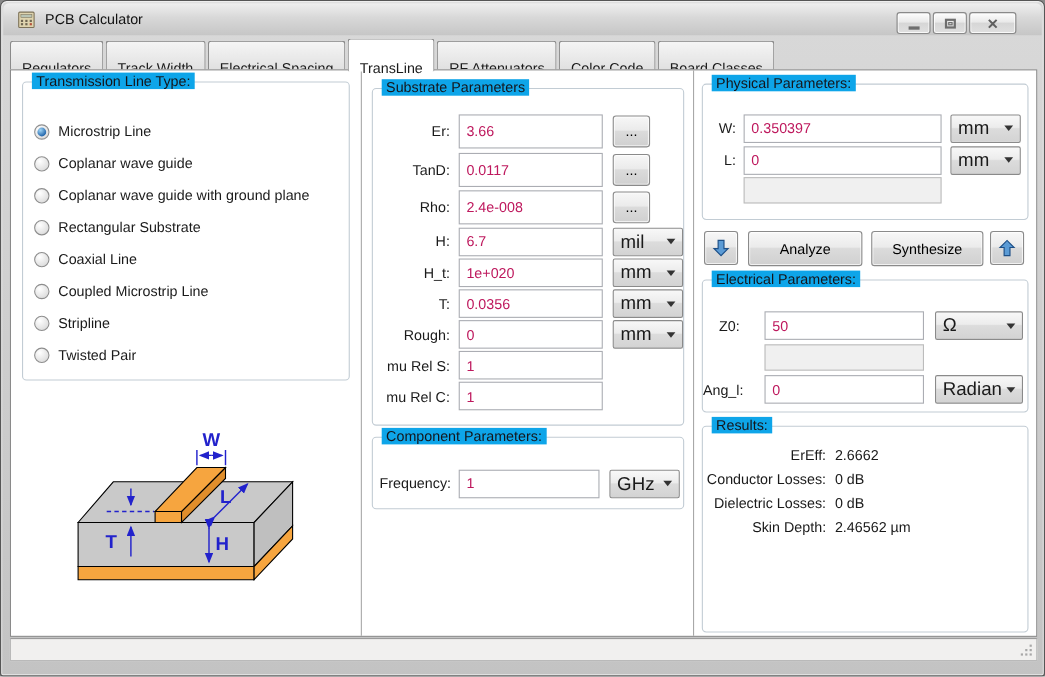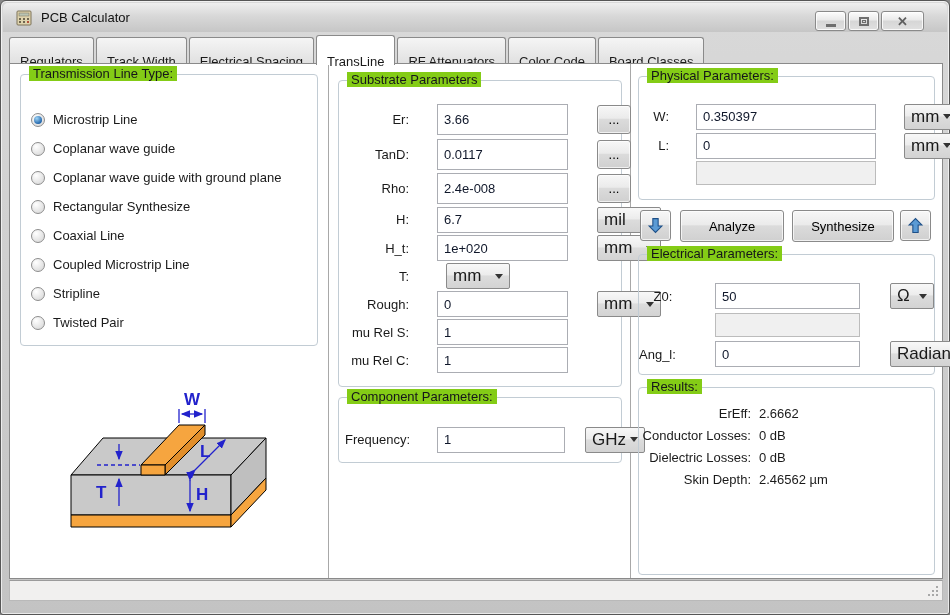--- a/index.html
+++ b/index.html
@@ -35,45 +35,45 @@
   .tab{height:27px;line-height:26px;padding:11px 10px;margin-right:2px;font-size:13px;
     background:linear-gradient(#f5f5f5,#e0e0e0);
     border:1px solid #8a8a8a;border-bottom:none;border-radius:3px 3px 0 0;cursor:default;white-space:nowrap;}
   .tab.active{height:30px;line-height:29px;background:#ffffff;position:relative;z-index:3;margin-bottom:-1px;}
   
   .tabpage{position:absolute;left:8px;top:62px;width:934px;height:516px;background:#fff;
     border:1px solid #8a8a8a;z-index:1;}
   .vsep{position:absolute;top:0;bottom:0;width:1px;background:#a8a8a8;}
   
   .group{position:absolute;border:1px solid #c2ccd4;border-radius:4px;}
-  .group>.glabel{position:absolute;top:-9px;left:8px;background:#84cc16;padding:0 4px;font-size:13px;color:#15151a;white-space:nowrap;}
+  .group>.glabel{position:absolute;top:-9px;left:8px;background:#0ea5e9;padding:0 4px;font-size:13px;color:#15151a;white-space:nowrap;}
   
   .radio-list{padding-top:30px;}
   .radio-row{display:flex;align-items:center;height:29px;padding-left:10px;cursor:default;}
   .radio{width:14px;height:14px;border-radius:50%;border:1px solid #8d8d8d;
     background:radial-gradient(circle at 35% 30%,#ffffff,#dcdcdc 80%);margin-right:8px;flex:none;
     display:flex;align-items:center;justify-content:center;}
   .radio.sel::after{content:"";width:8px;height:8px;border-radius:50%;
     background:radial-gradient(circle at 35% 30%,#9fd4f5,#1e62a9 75%);}
   
   .field{border:1px solid #abadb3;background:#fff;font-family:"Liberation Sans",sans-serif;
-    font-size:13px;padding:0 6px;color:#0f172a;}
+    font-size:13px;padding:0 6px;color:#be185d;}
   .field:disabled,.field.off{background:#f0f0f0;border-color:#bcbcbc;color:#6d6d6d;}
   .combo{border:1px solid #8a8a8a;border-radius:2px;
     background:linear-gradient(#f8f8f8,#ececec 45%,#dcdcdc 50%,#d3d3d3);
     display:flex;align-items:center;padding:0 6px;cursor:default;}
   .combo .cval{flex:1;font-size:17px;}
   .caret{width:0;height:0;border-left:4px solid transparent;border-right:4px solid transparent;border-top:5px solid #333;margin-left:4px;}
   .btn{border:1px solid #8a8a8a;border-radius:3px;
     background:linear-gradient(#f7f7f7,#ebebeb 45%,#dbdbdb 50%,#d0d0d0);
     box-shadow:inset 0 0 0 1px rgba(255,255,255,.7);
     font-family:"Liberation Sans",sans-serif;font-size:13px;color:#000;
     display:flex;align-items:center;justify-content:center;cursor:default;}
   
-  .srow{display:flex;align-items:center;gap:20px;}
+  .srow{display:flex;align-items:center;}
   .srow .lbl{width:70px;text-align:right;margin-right:8px;flex:none;}
   .srow .field{width:131px;flex:none;}
   .srow .side{margin-left:9px;flex:none;}
   
   .rrow{display:flex;height:22px;line-height:22px;}
   .rrow .rl{width:112px;text-align:right;flex:none;}
   .rrow .rv{margin-left:8px;}
   
   .statusbar{position:absolute;left:8px;top:579px;width:934px;height:21px;
     background:#f1f0ef;border:1px solid #b9b9b9;border-top-color:#9b9b9b;}
@@ -137,21 +137,21 @@
         <div class="radio-row">
             <span class="radio"></span>
             <span>Coplanar wave guide</span>
           </div>
         <div class="radio-row">
             <span class="radio"></span>
             <span>Coplanar wave guide with ground plane</span>
           </div>
         <div class="radio-row">
             <span class="radio"></span>
-            <span>Rectangular Synthesize</span>
+            <span>Rectangular Substrate</span>
           </div>
         <div class="radio-row">
             <span class="radio"></span>
             <span>Coaxial Line</span>
           </div>
         <div class="radio-row">
             <span class="radio"></span>
             <span>Coupled Microstrip Line</span>
           </div>
         <div class="radio-row">
@@ -231,20 +231,21 @@
         <div class="srow" style="height:28px">
             <span class="lbl">H_t:</span>
             <input class="field" style="height: 26px;" value="1e+020">
             <div class="combo side" style="width:64px;height:26px">
               <span class="cval">mm</span>
               <span class="caret"></span>
             </div>
           </div>
         <div class="srow" style="height:28px">
             <span class="lbl">T:</span>
+            <input class="field" style="height: 26px;" value="0.0356">
             <div class="combo side" style="width:64px;height:26px">
               <span class="cval">mm</span>
               <span class="caret"></span>
             </div>
           </div>
         <div class="srow" style="height:28px">
             <span class="lbl">Rough:</span>
             <input class="field" style="height: 26px;" value="0">
             <div class="combo side" style="width:64px;height:26px">
               <span class="cval">mm</span>

